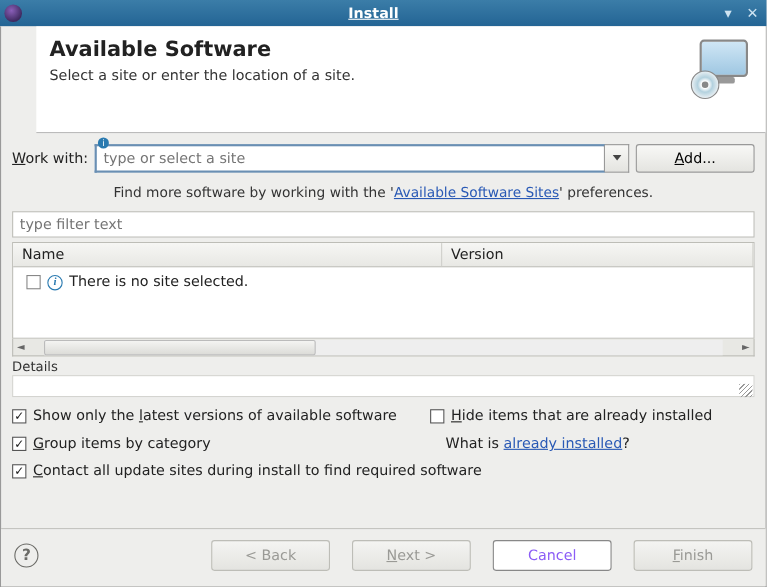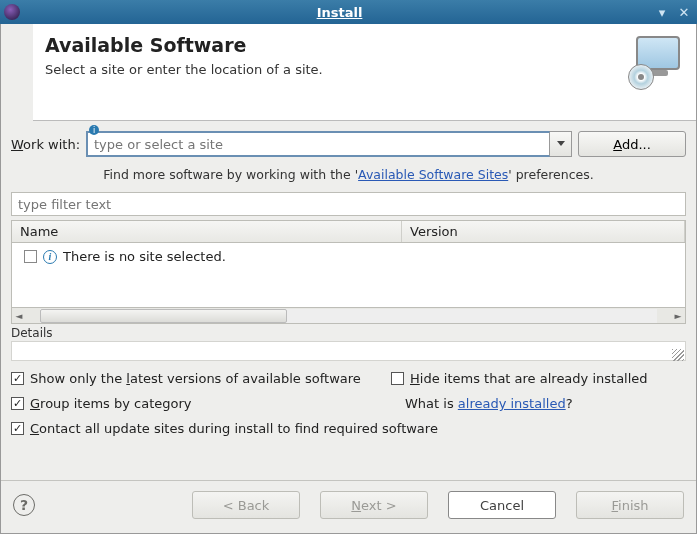--- a/index.html
+++ b/index.html
@@ -65,21 +65,21 @@
 .checks-left { flex: 0 0 380px; }
 .checks-right { flex: 1; text-align: center; }
 .cb { width: 13px; height: 13px; border: 1px solid #555; display:inline-flex; align-items:center; justify-content:center; background:#fff; flex-shrink:0; }
 .cb.checked::after { content:"✓"; font-size:11px; color:#1a1a1a; line-height:1; }
 .already-text { font-size: 13px; }
 
 .footer { border-top: 1px solid #c4c4c0; padding: 10px 12px 14px; background: #eeeeec; display: flex; align-items: center; }
 .help-icon { width:22px; height:22px; border-radius:50%; border:1.5px solid #6b6b67; color:#6b6b67; display:flex; align-items:center; justify-content:center; font-size:14px; font-weight:bold; }
 .footer-buttons { margin-left: auto; display: flex; gap: 20px; }
 .fbtn { width: 108px; height: 28px; border: 1px solid #bdbdb7; border-radius: 3px; font-size: 13px; background: linear-gradient(#f4f4f2,#e4e4e0); color: #9a9a96; }
-.fbtn.enabled { background: #fff; color: #404040; border-color: #888; }
+.fbtn.enabled { background: #fff; color: #8b5cf6; border-color: #888; }
 </style>
 </head>
 <body>
 
 <div class="titlebar">
   <div class="eclipse-icon"></div>
   <div class="titlebar-title">Install</div>
   <div class="titlebar-buttons">
     <div class="titlebar-btn">▾</div>
     <div class="titlebar-btn">✕</div>

